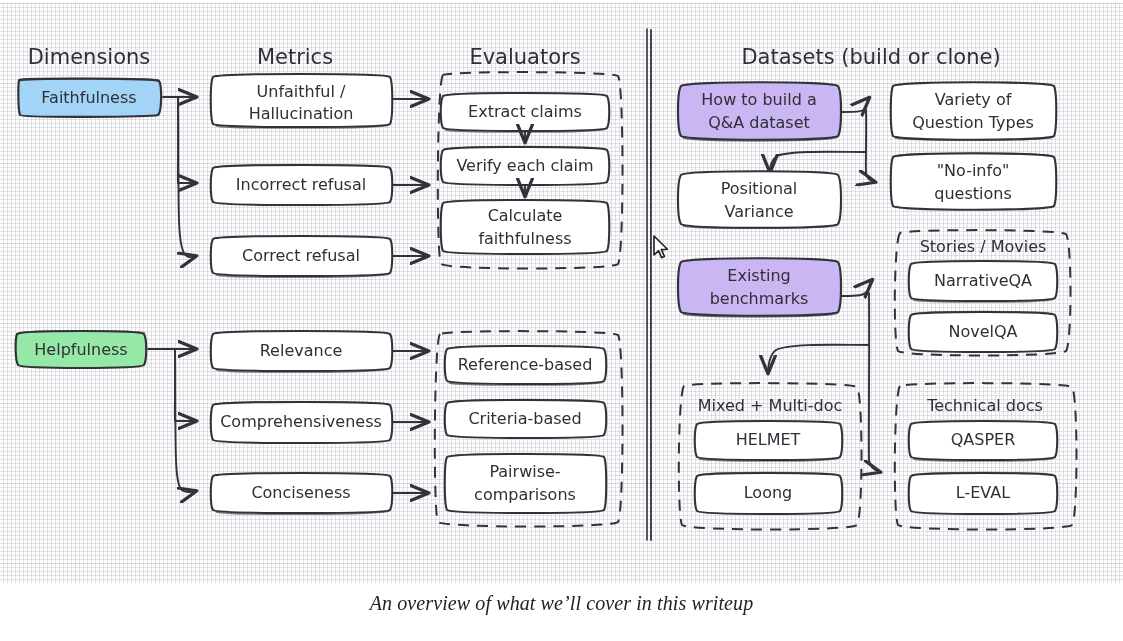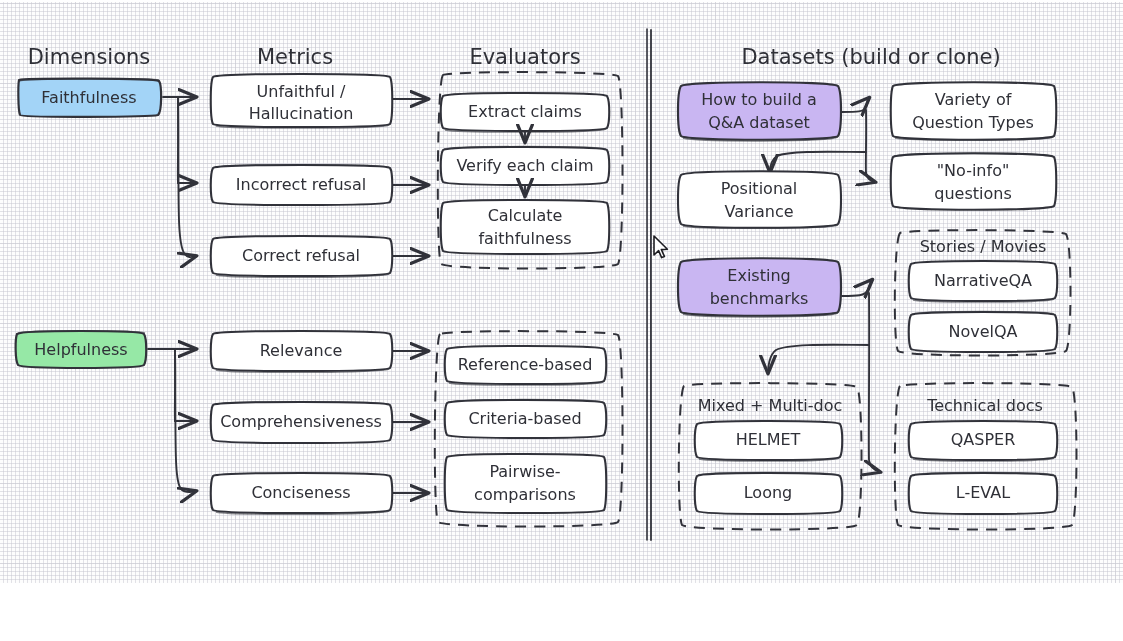--- a/index.html
+++ b/index.html
@@ -304,13 +304,14 @@
       <path d="M911,476 C908,481 908,506 911,511 C917,515 1050,515 1055,511 C1058,506 1058,481 1055,476 C1050,472 917,472 911,476 Z" fill="#fff" stroke="#31323a" stroke-width="2.1" stroke-linejoin="round"></path>
       <path d="M912,475 C926,471.5 1044,472 1054,475" fill="none" stroke="#31323a" stroke-width="1.4" opacity=".6"></path>
       <text class="node-text" x="983" y="493" font-size="16">L-EVAL</text>
     </g>
   </svg>
 
   <svg id="cursor" viewBox="0 0 18 26">
     <path d="M2,1 L2,20 L6.6,15.6 L9.6,22.6 L12.4,21.4 L9.4,14.6 L15.4,14.2 Z" fill="#ffffff" stroke="#1d1d22" stroke-width="1.6" stroke-linejoin="round"></path>
   </svg>
 
+  <div id="caption">An overview of what we’ll cover in this writeup</div>
 </div>
 
 </body></html>

